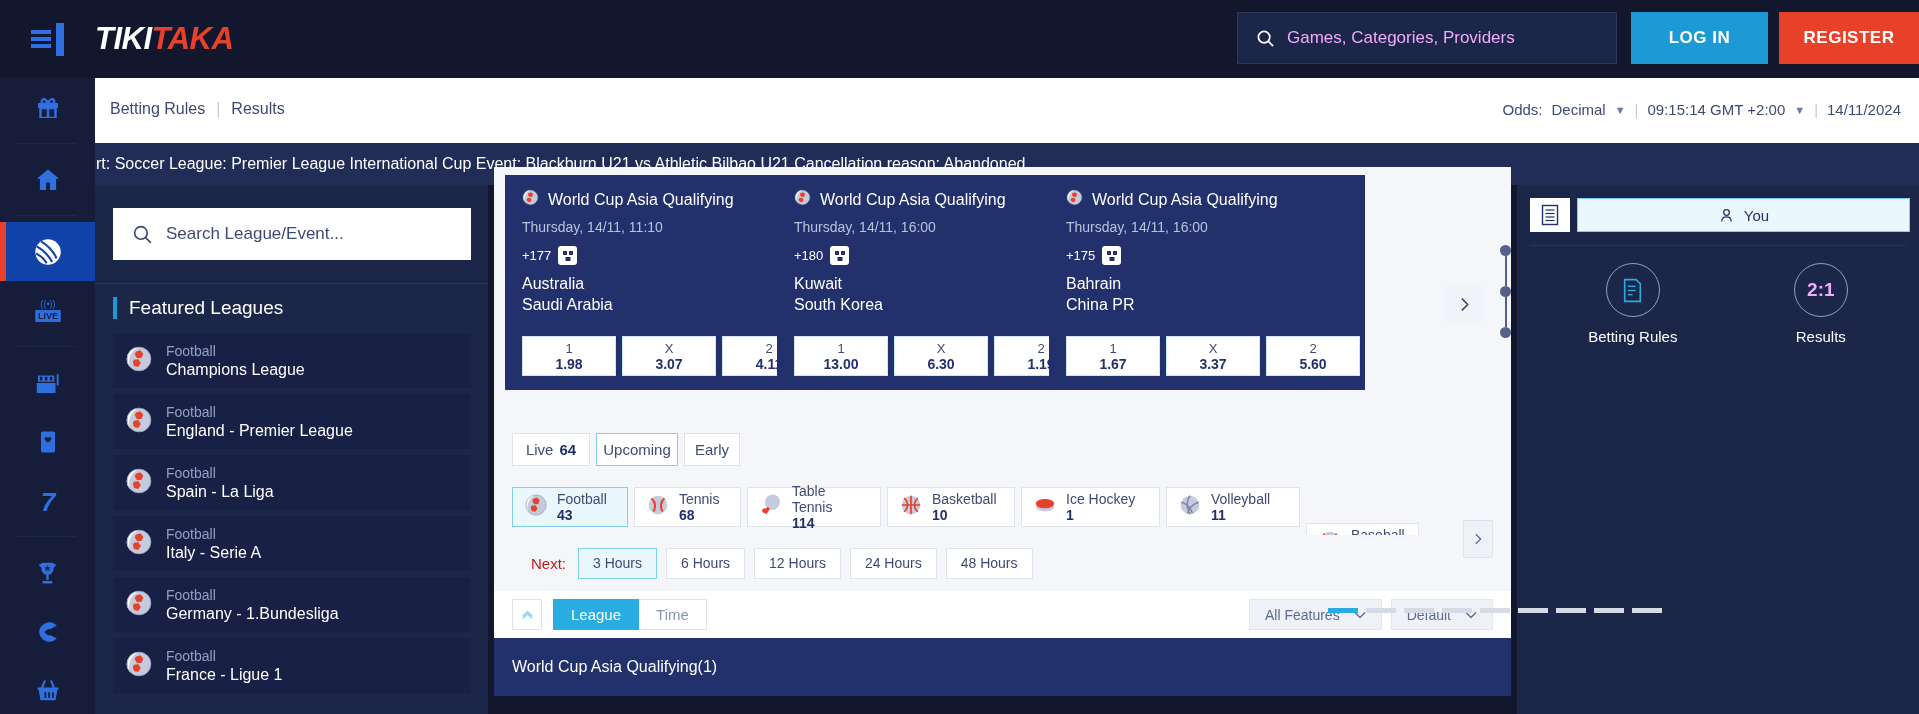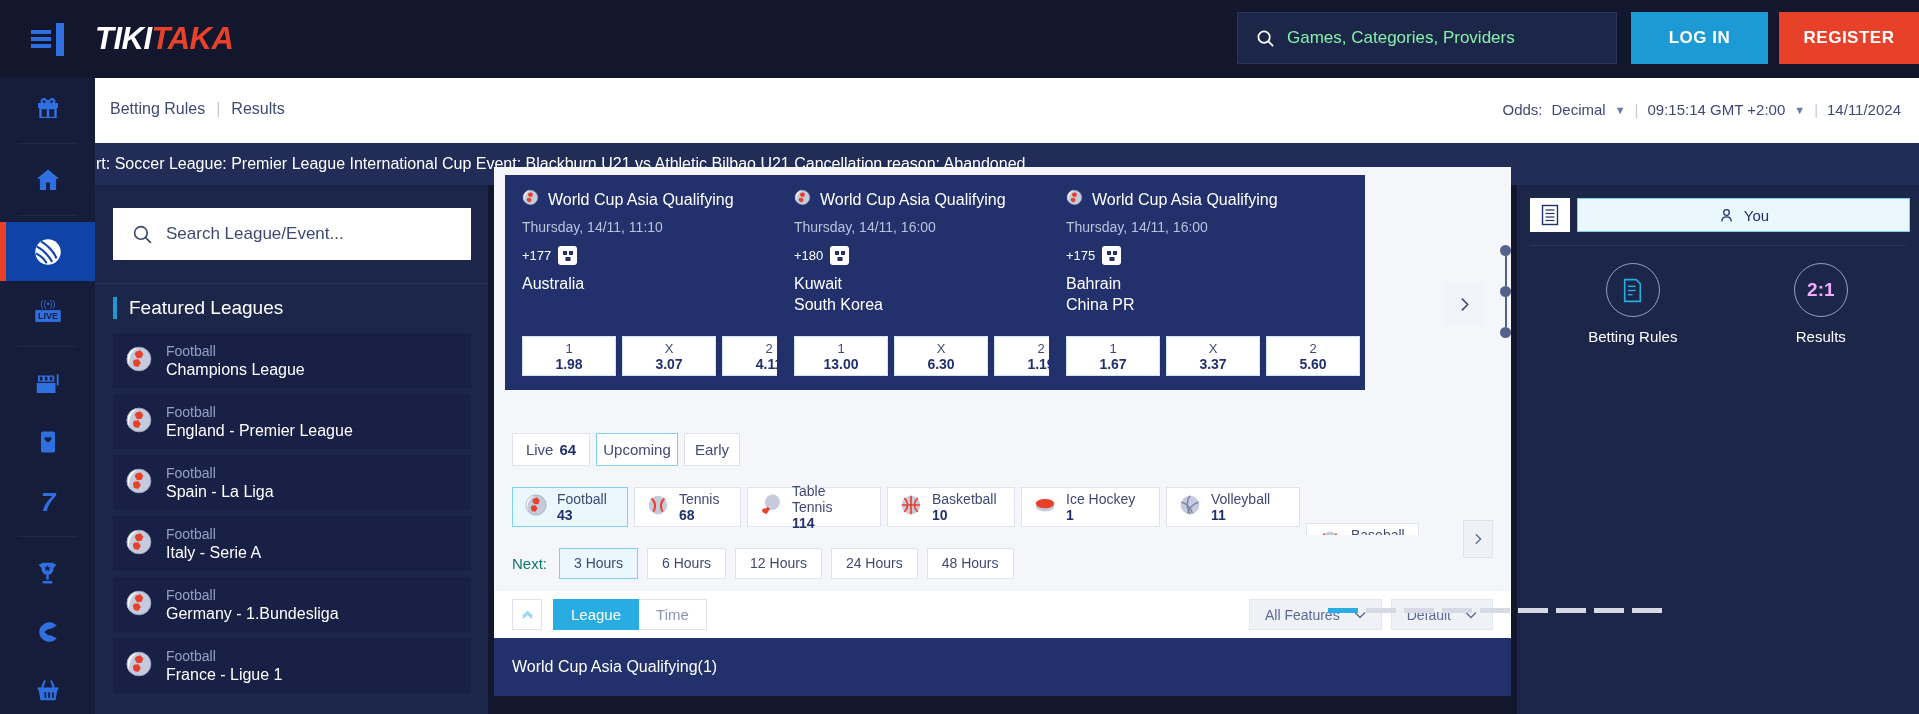--- a/index.html
+++ b/index.html
@@ -9,21 +9,21 @@
   .topbar { position:absolute; left:0; top:0; width:1919px; height:78px; background:#12172e; display:flex; align-items:center; }
   .hamburger { width:95px; height:78px; display:flex; align-items:center; justify-content:center; }
   .hb-left { display:flex; flex-direction:column; gap:3px; }
   .hb-left i { display:block; width:20px; height:4px; background:#2f6fe0; }
   .hb-bar { width:8px; height:33px; background:#2f6fe0; margin-left:5px; }
   .logo { font-size:31px; font-weight:bold; font-style:italic; letter-spacing:-0.5px; }
   .logo .a { color:#ffffff; }
   .logo .b { color:#e8412a; }
 
   .searchwrap { position:absolute; left:1237px; top:12px; width:380px; height:52px; background:#1c2648; border:1px solid #2a3557; display:flex; align-items:center; padding:0 18px; gap:12px; }
-  .searchwrap .ph { color:#86efac; font-size:17px; }
+  .searchwrap .ph { color:#f0abfc; font-size:17px; }
   .btn-login { position:absolute; left:1631px; top:12px; width:137px; height:52px; background:#1c9ad6; color:#fff; font-size:17px; font-weight:bold; letter-spacing:.5px; display:flex; align-items:center; justify-content:center; border:none; cursor:pointer; }
   .btn-register { position:absolute; left:1779px; top:12px; width:140px; height:52px; background:#e8412a; color:#fff; font-size:17px; font-weight:bold; letter-spacing:.5px; display:flex; align-items:center; justify-content:center; border:none; cursor:pointer; }
 
   
   .rail { position:absolute; left:0; top:78px; width:95px; height:636px; background:#161d3a; }
   .rail-item { position:relative; height:59px; display:flex; align-items:center; justify-content:center; cursor:pointer; }
   .rail-item.active { background:#1043a8; }
   .rail-item.active:before { content:""; position:absolute; left:0; top:0; bottom:0; width:6px; background:#e8412a; }
   .rail-sep { height:1px; background:#28305288; margin:6px 18px; }
   .rail svg { display:block; }
@@ -81,21 +81,21 @@
   .tabbtn b { color:#22306b; }
 
   .chipsrow { position:absolute; left:0; top:310px; width:1017px; height:58px; background:#f5f6f9; }
   .chip { position:absolute; top:10px; height:40px; background:#fff; border:1px solid #dfe3ec; display:flex; align-items:center; gap:9px; padding:0 11px; cursor:pointer; }
   .chip.on { border:1px solid #7fd0f0; background:#eaf7fd; }
   .chip .tx .a { font-size:14px; color:#3f4a73; line-height:16px; }
   .chip .tx .b { font-size:14px; font-weight:bold; color:#22306b; line-height:16px; }
   .chips-next { position:absolute; left:1463px; top:520px; width:30px; height:38px; background:#eef1f6; border:1px solid #dfe3ec; display:flex; align-items:center; justify-content:center; cursor:pointer; z-index:6; }
 
   .nextrow { position:absolute; left:0; top:368px; width:1017px; height:56px; background:#f5f6f9; display:flex; align-items:center; padding-left:18px; gap:9px; }
-  .nextrow .lab { font-size:15px; color:#0f766e; margin-right:3px; }
+  .nextrow .lab { font-size:15px; color:#b91c1c; margin-right:3px;margin-left:19px; }
   .hbtn { height:31px; padding:0 14px; background:#fff; border:1px solid #dfe3ec; display:flex; align-items:center; font-size:14px; color:#3f4a73; cursor:pointer; }
   .hbtn.on { border:1px solid #7fd0f0; background:#eaf7fd; }
 
   .sortrow { position:absolute; left:0; top:424px; width:1017px; height:47px; background:#fff; display:flex; align-items:center; padding-left:18px; gap:0; }
   .collapse { width:30px; height:31px; border:1px solid #dfe3ec; background:#fff; display:flex; align-items:center; justify-content:center; cursor:pointer; margin-right:11px; }
   .segbtn { height:31px; padding:0 17px; display:flex; align-items:center; font-size:15px; cursor:pointer; border:1px solid #dfe3ec; }
   .segbtn.on { background:#29ace2; color:#fff; border-color:#29ace2; }
   .segbtn.off { background:#fff; color:#8b95b5; border-left:none; }
   .ddgroup { position:absolute; right:18px; top:8px; display:flex; gap:9px; }
   .dd { height:31px; padding:0 15px; background:#eef1f6; border:1px solid #e2e6ef; display:flex; align-items:center; gap:14px; font-size:14px; color:#5b6party; color:#5b6a92; cursor:pointer; }
@@ -339,20 +339,21 @@
           <span class="ic">
             <svg width="12" height="12" viewBox="0 0 12 12">
               <rect x="1" y="1" width="4" height="4" fill="#22306b"></rect>
               <rect x="7" y="1" width="4" height="4" fill="#22306b"></rect>
               <rect x="3.5" y="7" width="5" height="4" fill="#22306b"></rect>
             </svg>
           </span>
         </div>
         <div class="tm">
           <div>Australia</div>
+          <div>Saudi Arabia</div>
         </div>
         <div class="odds">
           <div class="odd">
             <span class="k">1</span>
             <span class="v">1.98</span>
           </div>
           <div class="odd">
             <span class="k">X</span>
             <span class="v">3.07</span>
           </div>

